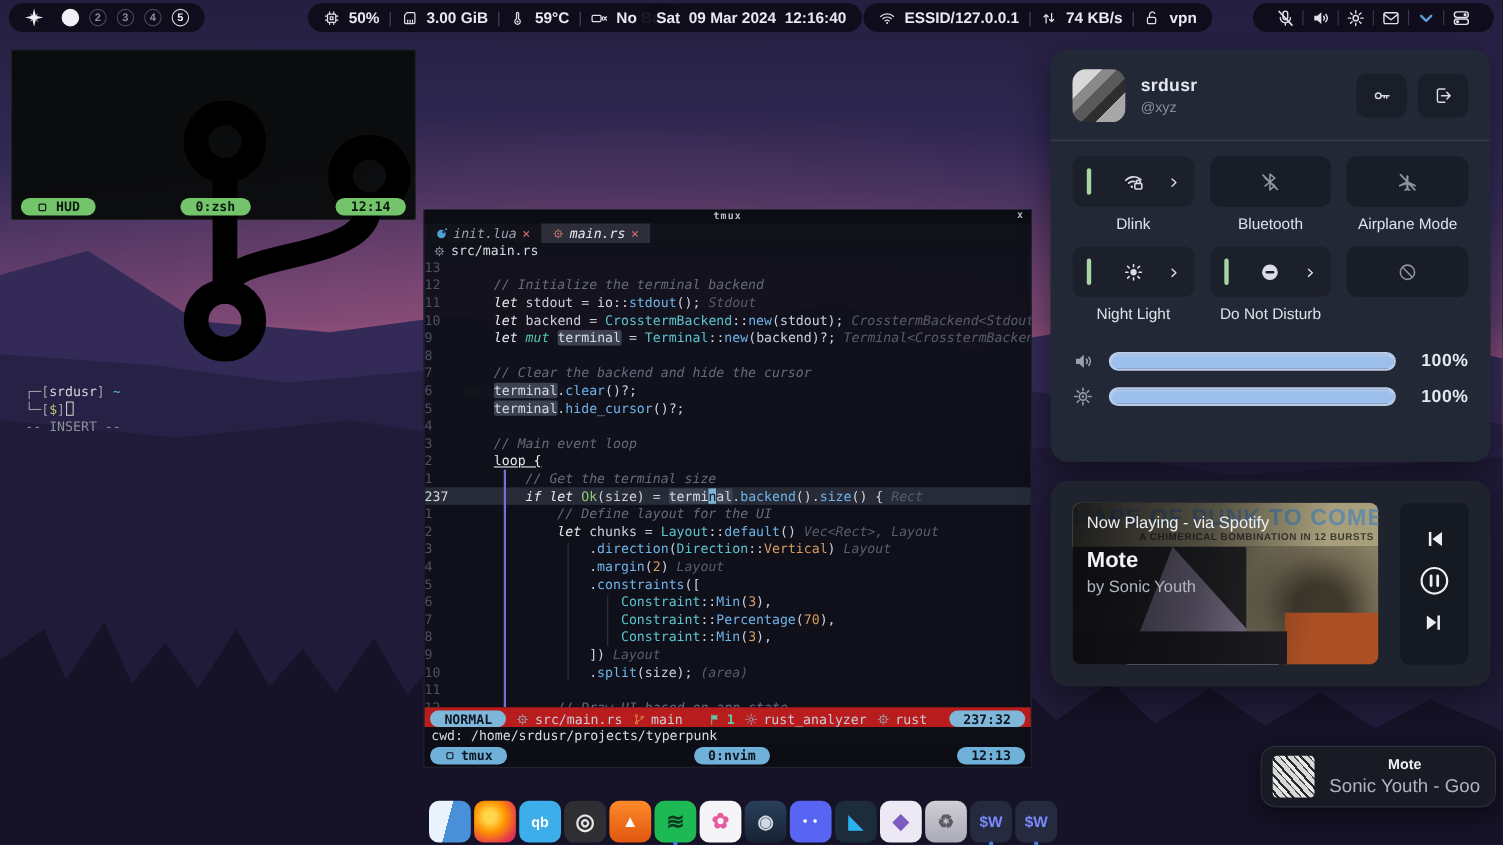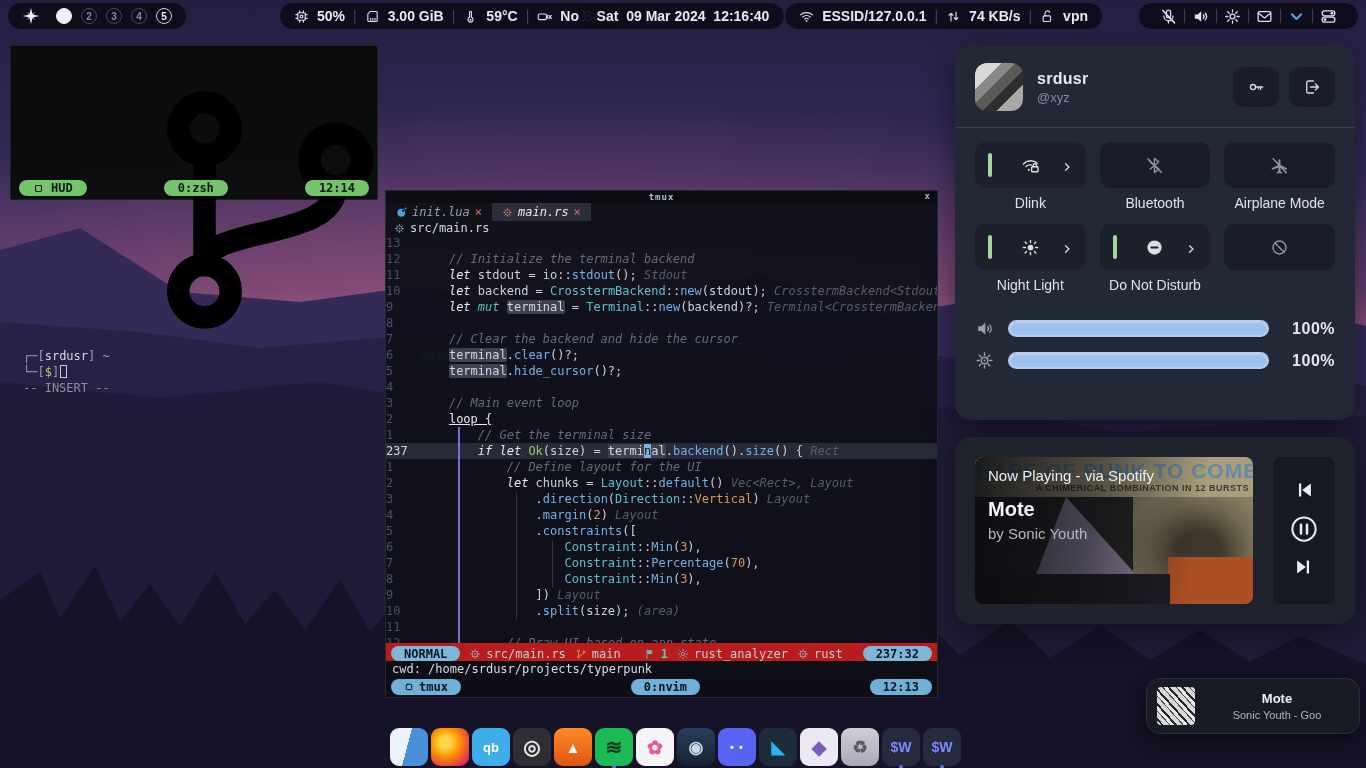--- a/index.html
+++ b/index.html
@@ -119,21 +119,21 @@
   .art-artist{font-size:15px;color:#b3b7c2;margin-top:4px}
   .media-controls{width:62px;border-radius:8px;background:#151922;display:flex;flex-direction:column;align-items:center;justify-content:space-between;padding:22px 0}
   .media-controls .ic{width:22px;height:22px;color:#eceef2}
   .media-controls .ic.big{width:30px;height:30px}
 
   
   .notification{position:absolute;right:6px;bottom:34px;width:214px;height:56px;background:#181b24;border:1px solid #2b2f3c;border-radius:14px;z-index:25;display:flex;align-items:center;gap:10px;padding:0 10px;box-shadow:0 6px 18px rgba(0,0,0,.5)}
   .notif-thumb{width:38px;height:38px;border-radius:4px;flex:none;background:repeating-linear-gradient(48deg,#e8e8e8 0 3px,#26262a 3px 5px,#d8d8d8 5px 9px,#4a4a4e 9px 10px)}
   .notif-text{flex:1;text-align:center}
   .notif-title{font-size:13px;font-weight:bold;color:#f0f1f5}
-  .notif-body{font-size:11px;color:#aeb4c2;margin-top:3px}
+  .notif-body{font-size:17px;color:#aeb4c2;margin-top:3px}
 
   
   .dock{position:absolute;left:390px;bottom:2px;display:flex;gap:3px;z-index:15}
   .dock-item{width:38px;height:38px;border-radius:9px;display:flex;align-items:center;justify-content:center;font-weight:bold;position:relative;font-size:18px}
   .dock-dot{position:absolute;left:50%;bottom:-3px;width:4px;height:4px;border-radius:50%;background:#4a7ddc;transform:translateX(-50%)}
   .bg-split{background:linear-gradient(105deg,#eaf2fb 0 46%,#4a90d9 46%)}
   .bg-firefox{background:radial-gradient(circle at 38% 38%,#ffd54a 0 16%,#ff9500 42%,#e3364e 78%,#b5236a)}
   .bg-qb{background:#3daee9;color:#fff;font-size:13px}
   .bg-obs{background:#2f2f33;color:#e8e8e8;font-size:20px}
   .bg-vlc{background:linear-gradient(180deg,#ff8a2a,#e0560f);color:#fff;font-size:15px}

